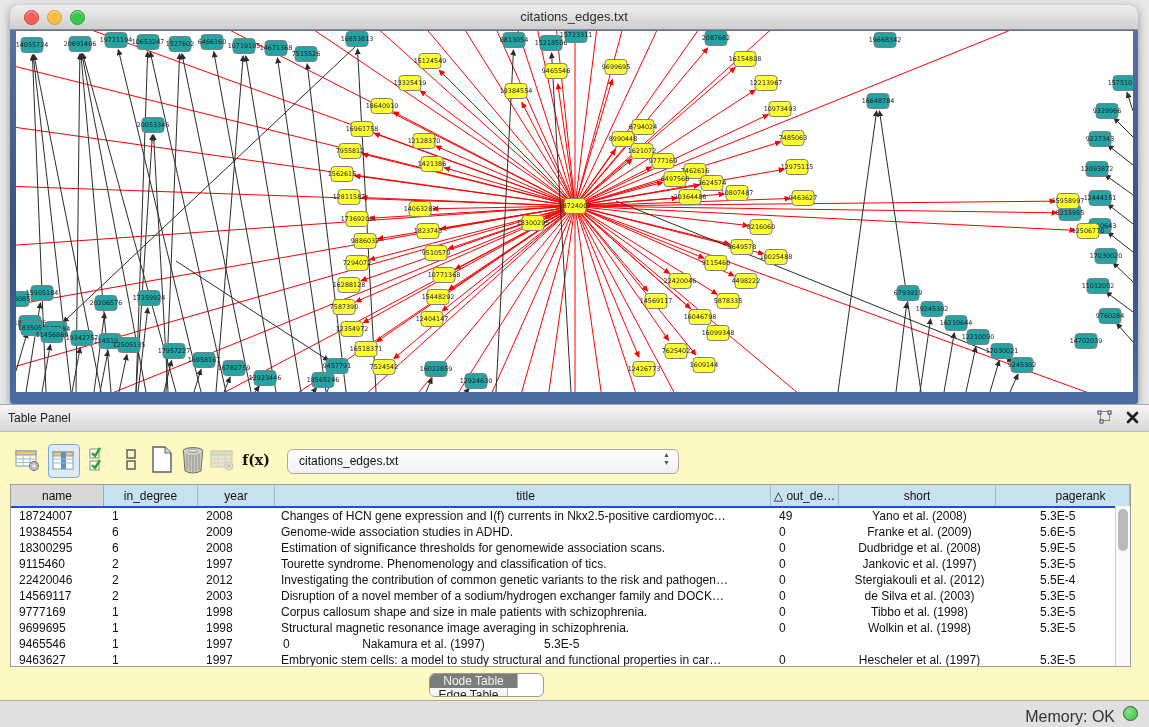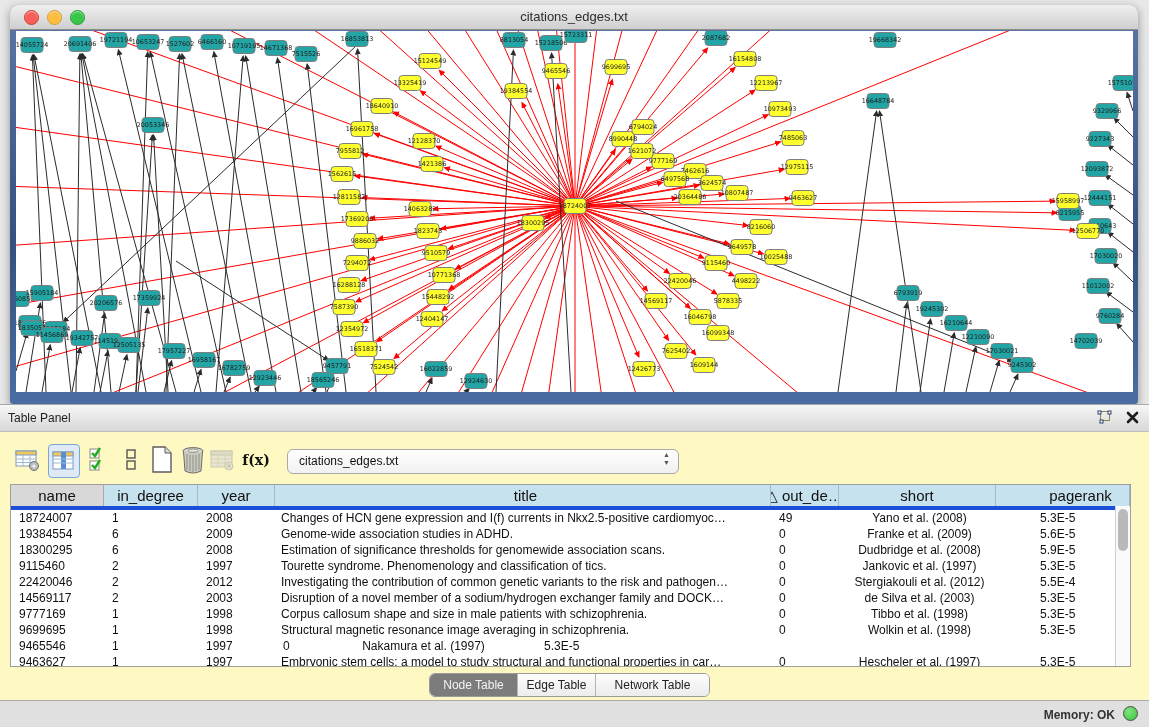--- a/index.html
+++ b/index.html
@@ -33,42 +33,42 @@
   .tb-icon{position:absolute;top:8px;width:30px;height:32px;display:flex;
     align-items:center;justify-content:center;}
   .combo{position:absolute;left:287px;top:13px;width:392px;height:25px;
     background:linear-gradient(180deg,#ffffff,#f1f1f1);border:1px solid #a9a9a9;
     border-radius:6px;box-sizing:border-box;}
   .combo-text{position:absolute;left:11px;top:4px;font-size:12px;color:#111;}
   .combo-stepper{position:absolute;right:8px;top:1px;font-size:7px;color:#555;
     line-height:8px;text-align:center;}
   .tablebox{position:absolute;left:10px;top:80px;width:1121px;height:183px;
     background:#fff;border:1px solid #9e9e9e;box-sizing:border-box;overflow:hidden;}
-  .thead{display:flex;height:21px;background:#c7e2ef;border-bottom:4px solid #1d4ed8;font-size:15px;}
+  .thead{display:flex;height:21px;background:#c7e2ef;border-bottom:2px solid #1d4ed8;font-size:12px;}
   .th{display:flex;align-items:center;justify-content:center;color:#111;
     border-right:1px solid #9fbccb;box-sizing:border-box;overflow:hidden;white-space:nowrap;}
   .th.name{background:#d8d8d8;border-right:1px solid #aaa;}
   .th.filler{flex:1;background:#e9e9e9;border-right:none;}
   .trow{display:flex;height:16px;font-size:12px;color:#101010;line-height:16px;}
   .td{box-sizing:border-box;overflow:hidden;white-space:nowrap;padding:0 4px 0 8px;}
   .c0{width:93px;} .c1{width:94px;} .c2{width:77px;} .c3{width:496px;padding-left:6px;}
   .c4{width:68px;} .c5{width:157px;text-align:center;} .c6{width:98px;margin-left:36px;}
   .vscroll{position:absolute;right:0;top:21px;width:15px;bottom:0;background:#fafafa;
     border-left:1px solid #d0d0d0;box-sizing:border-box;}
   .vthumb{position:absolute;left:2px;top:3px;width:10px;height:42px;background:#b9b9b9;border-radius:6px;}
   .tabs{position:absolute;left:429px;top:269px;height:22px;display:flex;
-    border:1px solid #9b9b9b;border-radius:6px;overflow:hidden;background:#fff;}
+    border:1px solid #9b9b9b;border-radius:6px;overflow:hidden;background:#fff;flex-direction:column;}
   .tab{display:flex;align-items:center;justify-content:center;font-size:12px;
     color:#222;background:linear-gradient(180deg,#fdfdfd,#ececec);
     border-right:1px solid #b5b5b5;box-sizing:border-box;}
   .tab:last-child{border-right:none;}
   .tab.selected{background:#7c7c7c;color:#f4f4f4;}
   .statusbar{position:absolute;left:0;top:296px;width:100%;height:27px;
     background:#e0e0e0;border-top:1px solid #ababab;box-sizing:border-box;}
-  .memory{position:absolute;right:34px;top:7px;font-size:12px;color:#333;font-weight:bold;}
+  .memory{position:absolute;right:34px;top:7px;font-size:16px;color:#333;}
   .memdot{position:absolute;right:11px;top:5px;width:15px;height:15px;border-radius:50%;
     background:radial-gradient(circle at 35% 30%,#7fe57f,#3cc43c);border:1px solid #4c4c4c;box-sizing:border-box;}
 </style>
 </head>
 <body>
 
 <div class="net-window">
   <div class="titlebar">
     <div class="lights">
       <div class="light red"></div>

